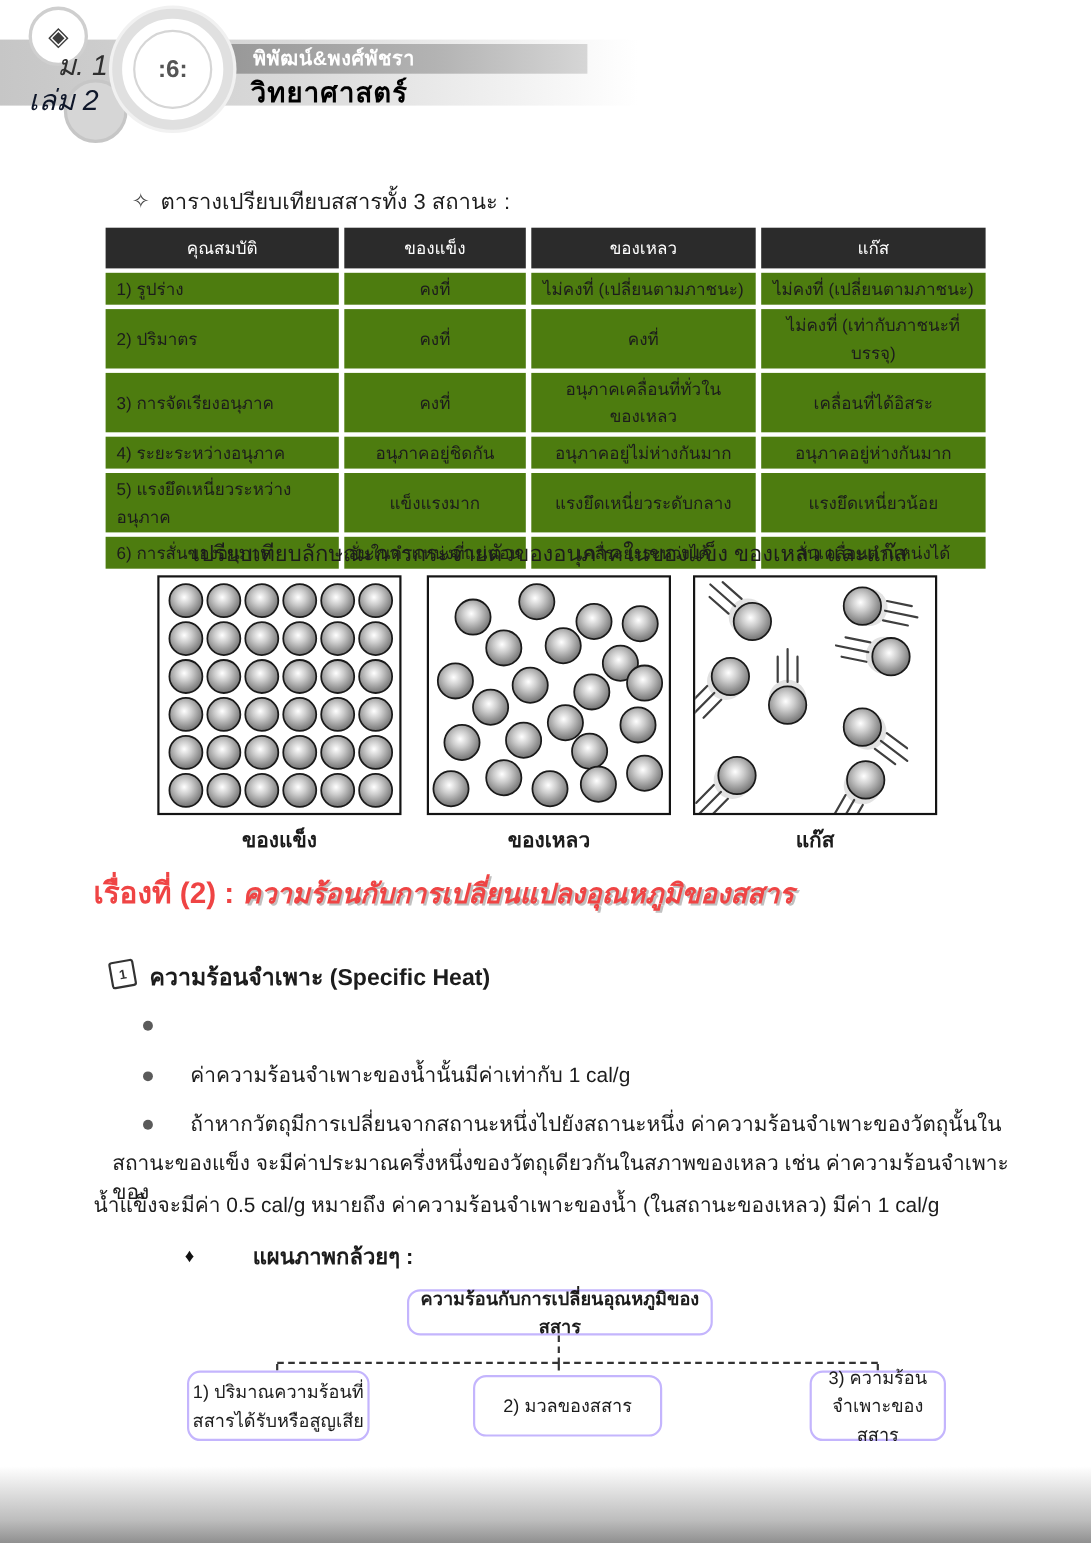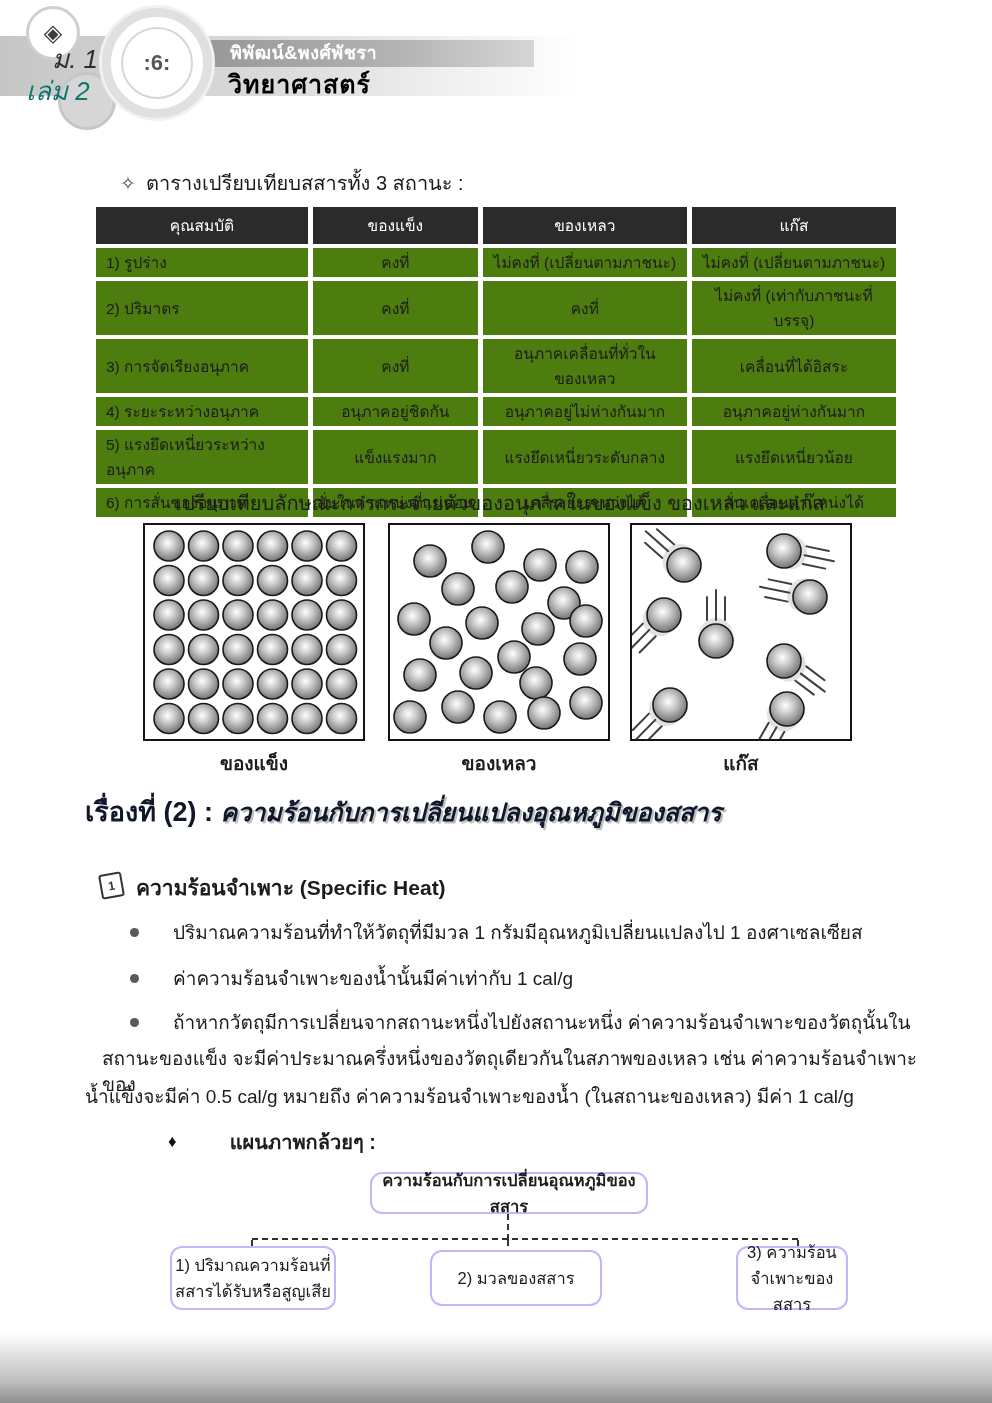--- a/index.html
+++ b/index.html
@@ -9,21 +9,21 @@
 
   
   .header-band { position:absolute; left:0; top:36px; width:580px; height:60px;
     background:linear-gradient(to right,#c6c6c6 0%,#d9d9d9 45%,rgba(255,255,255,0) 100%); }
   .decor-circle-1 { position:absolute; left:26px; top:6px; width:54px; height:54px; border-radius:50%;
     background:#fff; border:3px solid #cfcfcf; display:flex; align-items:center; justify-content:center;
     font-size:24px; color:#3d3d3d; z-index:3; }
   .decor-circle-3 { position:absolute; left:58px; top:72px; width:58px; height:58px; border-radius:50%;
     background:#d6d6d6; border:3px solid #c6c6c6; z-index:1; }
   .grade-label { position:absolute; left:52px; top:38px; font-style:italic; font-size:26px; color:#2f2f2f; z-index:4; }
-  .volume-label { position:absolute; left:26px; top:70px; font-style:italic; font-size:26px; color:#0f766e; z-index:4; }
+  .volume-label { position:absolute; left:26px; top:70px; font-style:italic; font-size:26px; color:#0f172a; z-index:4; }
   .authors-banner { position:absolute; left:142px; top:40px; width:392px; height:27px;
     background:linear-gradient(to right,#8f8f8f,#b3b3b3 65%,#d6d6d6); color:#ffffff;
     font-size:18px; font-weight:bold; line-height:27px; padding-left:88px; z-index:2; letter-spacing:0.5px; }
   .subject-title { position:absolute; left:228px; top:64px; font-size:25px; font-weight:bold; color:#000000;
     letter-spacing:1px; z-index:2; }
   .big-circle { position:absolute; left:102px; top:8px; width:110px; height:110px; border-radius:50%;
     background:#fff; border:9px solid #e0e0e0; box-shadow:0 0 0 3px #f1f1f1; display:flex;
     align-items:center; justify-content:center; z-index:3; }
   .big-circle-inner { width:72px; height:72px; border-radius:50%; border:2px solid #d6d6d6; display:flex;
     align-items:center; justify-content:center; font-size:22px; font-weight:bold; color:#555; }
@@ -41,22 +41,22 @@
   
   .diagram-caption { position:absolute; left:95px; top:487px; width:810px; text-align:center; font-size:20px; }
   .panel { position:absolute; top:523px; width:222px; height:218px; border:2px solid #141414; background:#fff; }
   .panel svg { display:block; }
   #panel-solid  { left:143px; } #panel-liquid { left:388px; } #panel-gas { left:630px; }
   .panel-label { position:absolute; top:748px; width:222px; text-align:center; font-weight:bold; font-size:19px; }
   #label-solid { left:143px; } #label-liquid { left:388px; } #label-gas { left:630px; }
 
   
   .topic-heading { position:absolute; left:85px; top:790px; font-size:27px; }
-  .topic-prefix { font-weight:bold; color:#0f172a; }
-  .topic-title { font-weight:bold; font-style:italic; color:#0f172a; text-shadow:2px 2px 0 #c0c0c0; font-size:25px;margin-top:23px; }
+  .topic-prefix { font-weight:bold; color:#ef4444; }
+  .topic-title { font-weight:bold; font-style:italic; color:#ef4444; text-shadow:2px 2px 0 #c0c0c0; font-size:25px;margin-top:23px; }
 
   
   .note-icon { position:absolute; left:100px; top:873px; width:23px; height:25px; border:2px solid #333;
     border-radius:3px; transform:rotate(-10deg); display:flex; align-items:center; justify-content:center;
     font-size:12px; font-weight:bold; color:#333; background:#fff; }
   .sh-heading { position:absolute; left:136px; top:871px; font-size:21px; font-weight:bold; }
   .bullet-row { position:absolute; left:130px; width:790px; display:flex; gap:34px; align-items:flex-start; }
   .bullet-dot { width:9px; height:9px; border-radius:50%; background:#5a5a5a; margin-top:8px; flex:0 0 auto; }
   .bullet-text, .para-line { font-size:19px; line-height:26px; }
   #bullet-1 { top:920px; } #bullet-2 { top:966px; } #bullet-3 { top:1010px; }
@@ -65,21 +65,21 @@
 
   
   .plan-heading { position:absolute; left:168px; top:1126px; display:flex; gap:14px; align-items:center; }
   .plan-heading .glyph { font-size:17px; color:#111; }
   .plan-heading .txt { font-size:20px; font-weight:bold;margin-left:39px; }
   .fc-box { position:absolute; border:2px solid #c4b5fd; border-radius:12px; background:#fff;
     display:flex; flex-direction:column; align-items:center; justify-content:center; text-align:center; }
   #fc-root { left:370px; top:1172px; width:278px; height:42px; font-size:16.5px; font-weight:bold; }
   #fc-child-1 { left:170px; top:1246px; width:166px; height:64px; font-size:16.5px; }
   #fc-child-2 { left:430px; top:1250px; width:172px; height:56px; font-size:16.5px; }
-  #fc-child-3 { left:736px; top:1246px; width:112px; height:64px; font-size:16.5px; }
+  #fc-child-3 { left:736px; top:1246px; width:124px; height:64px; font-size:16.5px; }
   .fc-line { position:absolute; }
   #fc-v0 { left:507px; top:1214px; height:26px; border-left:2px dashed #333; }
   #fc-h  { left:252px; top:1238px; width:546px; border-top:2px dashed #333; }
   #fc-v1 { left:251px; top:1240px; height:26px; border-left:2px dashed #333; }
   #fc-v2 { left:507px; top:1240px; height:26px; border-left:2px dashed #333; }
   #fc-v3 { left:797px; top:1240px; height:26px; border-left:2px dashed #333; }
 
   .footer-band { position:absolute; left:0; top:1333px; width:992px; height:70px;
     background:linear-gradient(180deg, rgba(255,255,255,0) 0%, #bdbdbd 70%, #8f8f8f 100%); }
 </style>
@@ -305,21 +305,20 @@
     <span class="topic-title">ความร้อนกับการเปลี่ยนแปลงอุณหภูมิของสสาร</span>
   </div>
 
   <div class="note-icon">
     <span>1</span>
   </div>
   <div class="sh-heading">ความร้อนจำเพาะ (Specific Heat)</div>
 
   <div class="bullet-row" id="bullet-1">
     <span class="bullet-dot"></span>
-    <span class="bullet-text">ปริมาณความร้อนที่ทำให้วัตถุที่มีมวล 1 กรัมมีอุณหภูมิเปลี่ยนแปลงไป 1 องศาเซลเซียส</span>
   </div>
   <div class="bullet-row" id="bullet-2">
     <span class="bullet-dot"></span>
     <span class="bullet-text">ค่าความร้อนจำเพาะของน้ำนั้นมีค่าเท่ากับ 1 cal/g</span>
   </div>
   <div class="bullet-row" id="bullet-3">
     <span class="bullet-dot"></span>
     <span class="bullet-text">ถ้าหากวัตถุมีการเปลี่ยนจากสถานะหนึ่งไปยังสถานะหนึ่ง ค่าความร้อนจำเพาะของวัตถุนั้นใน</span>
   </div>
   <div class="para-line" id="para-1">สถานะของแข็ง จะมีค่าประมาณครึ่งหนึ่งของวัตถุเดียวกันในสภาพของเหลว เช่น ค่าความร้อนจำเพาะของ</div>

